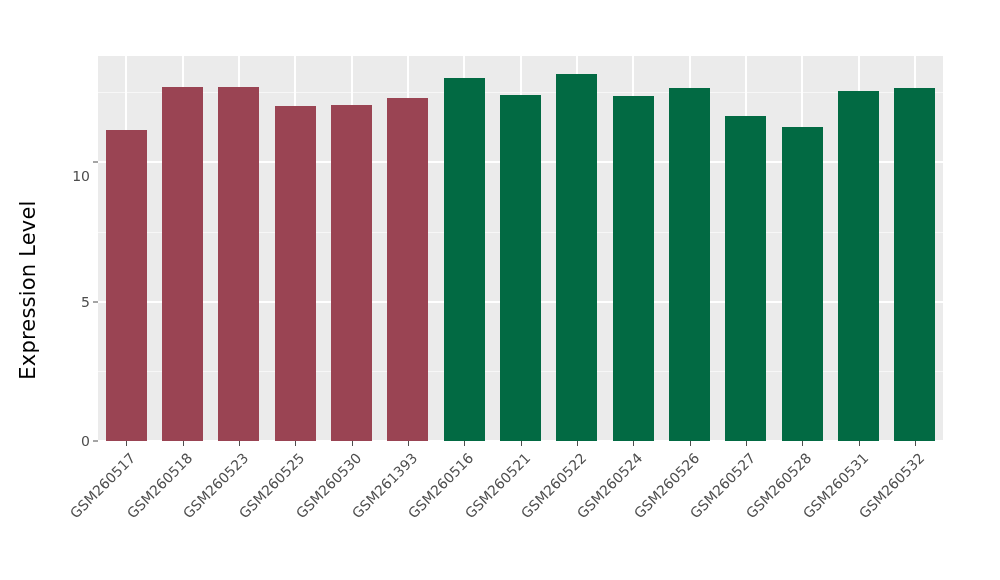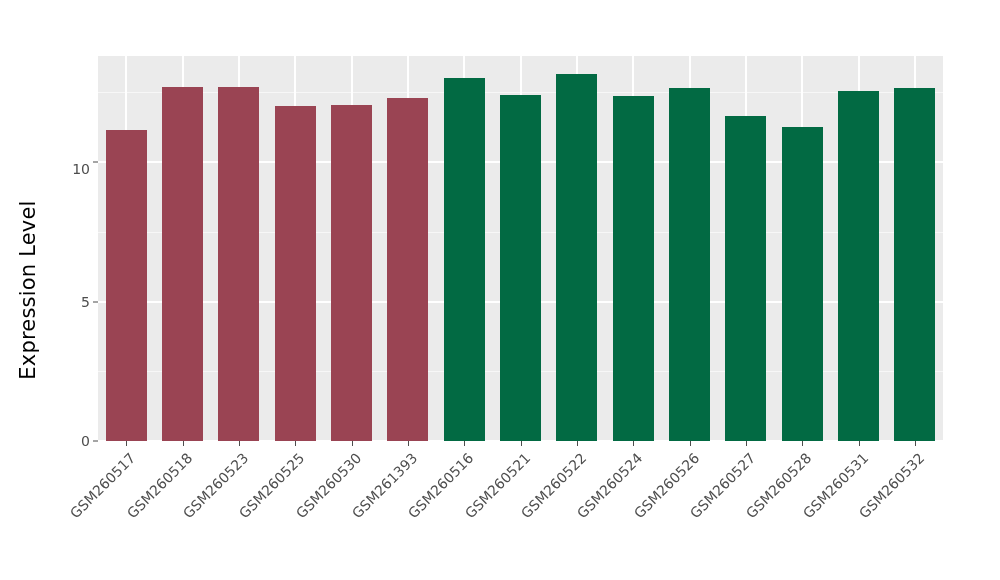--- a/index.html
+++ b/index.html
@@ -140,21 +140,21 @@
 </head>
 <body>
 
 <div id="chart-root">
 
   <div id="y-axis-title">Expression Level</div>
 
   <div id="y-tick-labels">
       <div class="y-tick-label" style="top: 441px;">0</div>
       <div class="y-tick-label" style="top: 301.507px;">5</div>
-      <div class="y-tick-label" style="top: 169px;">10</div>
+      <div class="y-tick-label" style="top: 176px;">10</div>
     </div>
   <div id="y-tick-marks">
       <div class="y-tick-mark" style="top: 441px;"></div>
       <div class="y-tick-mark" style="top: 301.507px;"></div>
       <div class="y-tick-mark" style="top: 162.014px;"></div>
     </div>
 
   <div id="panel">
     <div id="gridlines">
         <div class="grid-major-h" style="top: 384px;"></div>

